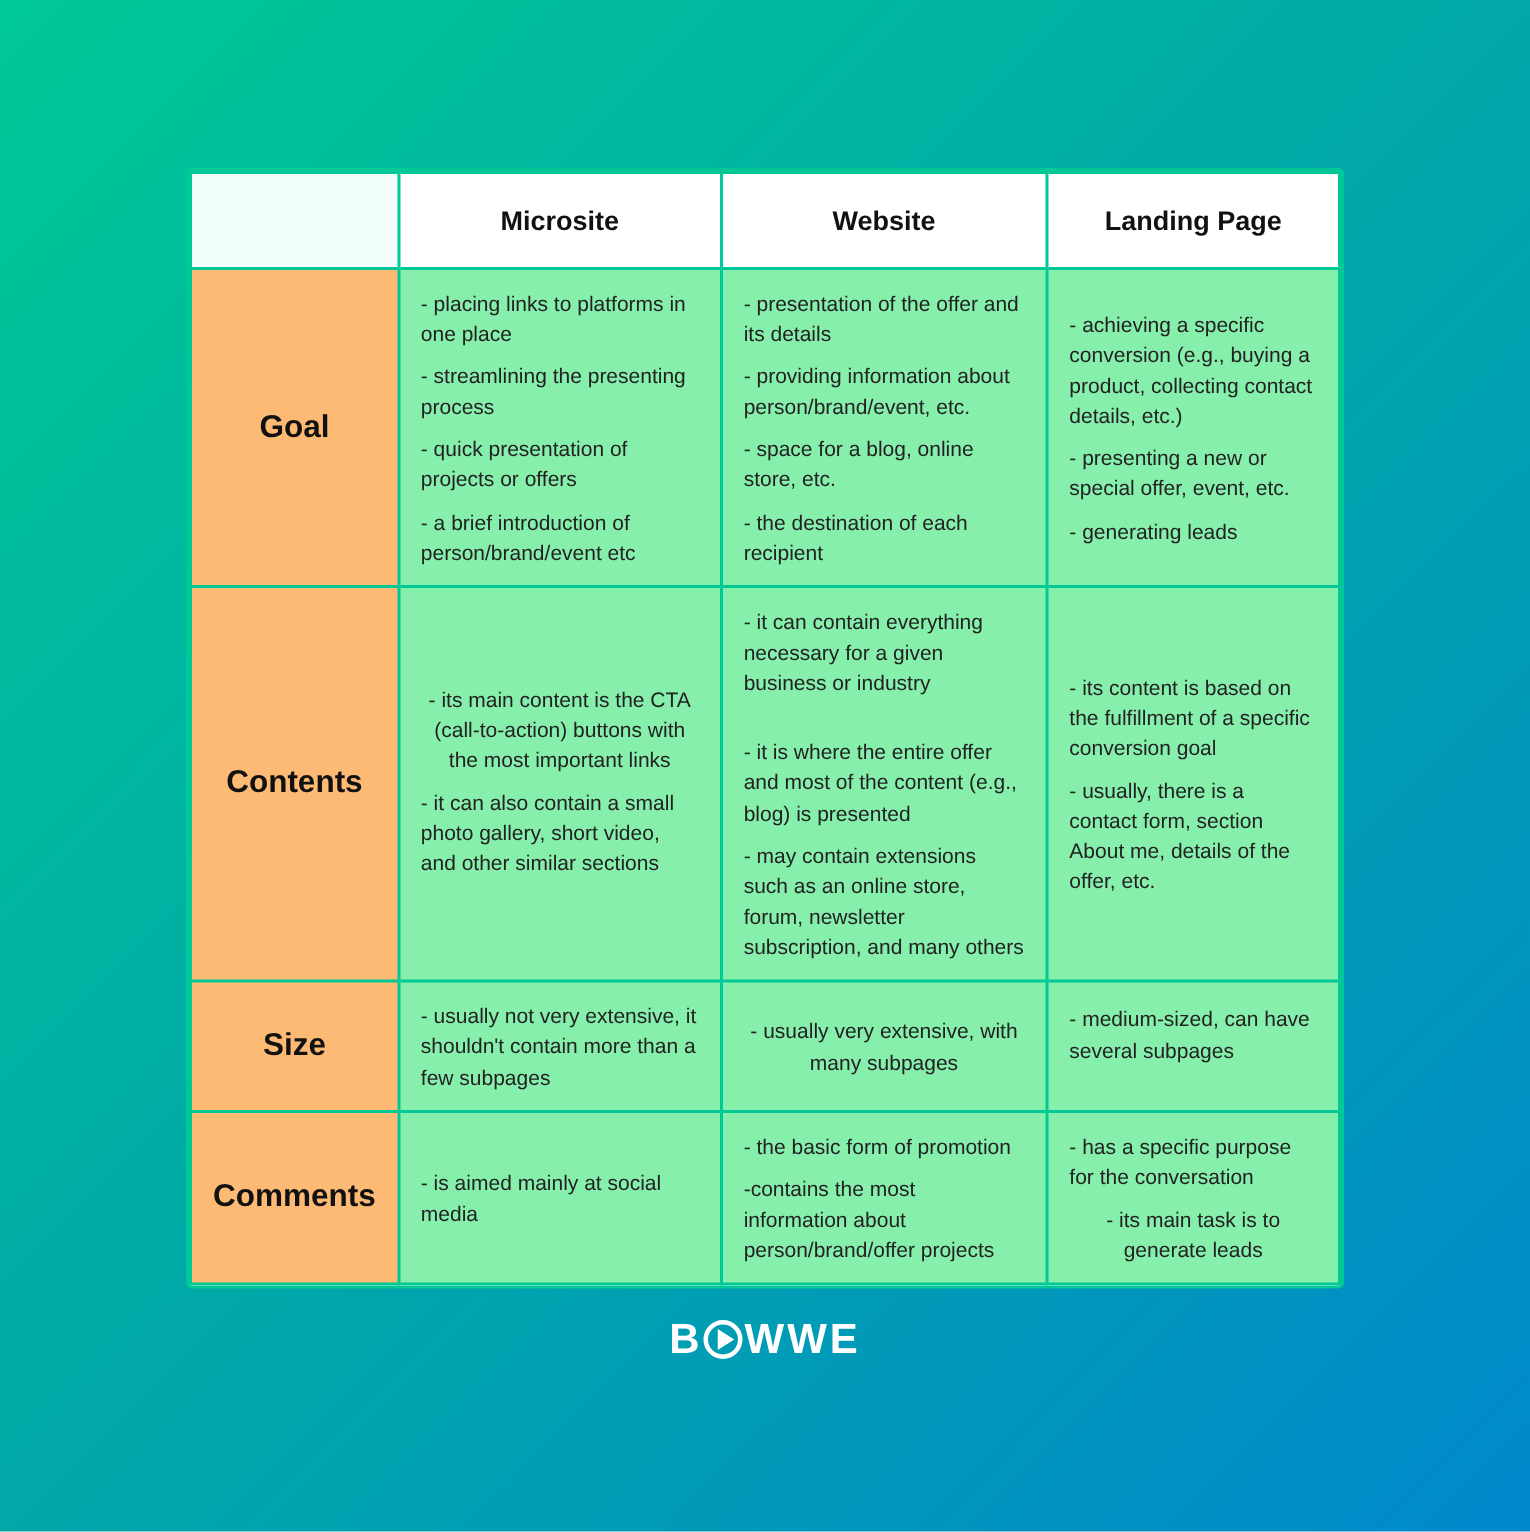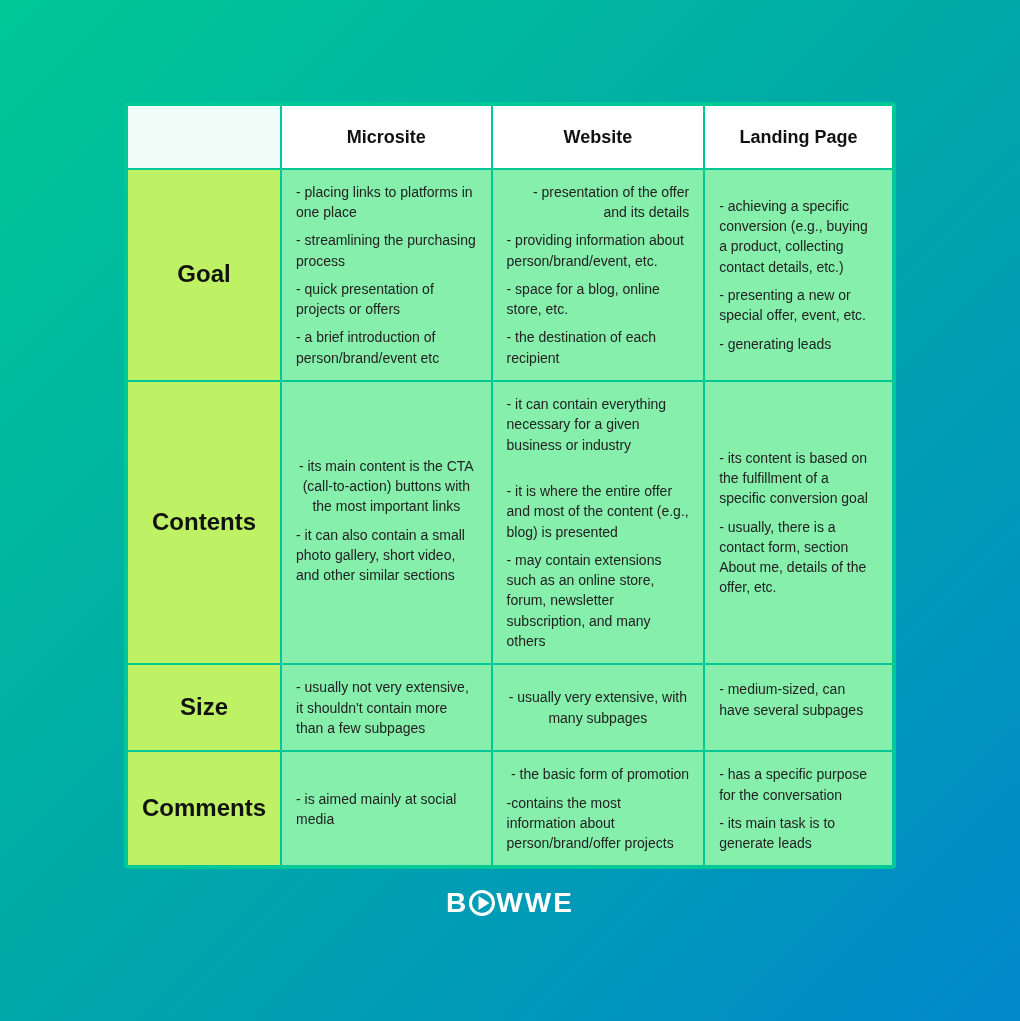--- a/index.html
+++ b/index.html
@@ -44,23 +44,23 @@
       text-align: center;
       color: #111;
       padding: 18px 14px;
     }
 
     thead th:first-child {
       background: #f0fdf8;
     }
 
     tbody td:first-child {
-      background: #bef264;
+      background: #fdba74;
       font-weight: bold;
-      font-size: 24px;
+      font-size: 21px;
       text-align: center;
       color: #111;
       width: 130px;
     }
 
     tbody td {
       background: #86efac;
       width: 277px;
     }
 
@@ -122,26 +122,26 @@
         <th>Microsite</th>
         <th>Website</th>
         <th>Landing Page</th>
       </tr>
     </thead>
     <tbody id="table-body">
     <tr>
           <td>Goal</td>
           <td>
             <p style="margin-bottom: 8px;">- placing links to platforms in one place</p>
-            <p style="margin-bottom: 8px;">- streamlining the purchasing process</p>
+            <p style="margin-bottom: 8px;">- streamlining the presenting process</p>
             <p style="margin-bottom: 8px;">- quick presentation of projects or offers</p>
             <p style="margin-bottom: 0px;">- a brief introduction of person/brand/event etc</p>
           </td>
           <td>
-            <p style="margin-bottom: 8px; text-align: right;">- presentation of the offer and its details</p>
+            <p style="margin-bottom: 8px;">- presentation of the offer and its details</p>
             <p style="margin-bottom: 8px;">- providing information about person/brand/event, etc.</p>
             <p style="margin-bottom: 8px;">- space for a blog, online store, etc.</p>
             <p style="margin-bottom: 0px;">- the destination of each recipient</p>
           </td>
           <td>
             <p style="margin-bottom: 8px;">- achieving a specific conversion (e.g., buying a product, collecting contact details, etc.)</p>
             <p style="margin-bottom: 8px;">- presenting a new or special offer, event, etc.</p>
             <p style="margin-bottom: 0px;">- generating leads</p>
           </td>
         </tr>
@@ -172,26 +172,26 @@
           <td>
             <p style="margin-bottom: 16px;">- medium-sized, can  have several subpages</p>
           </td>
         </tr>
         <tr>
           <td>Comments</td>
           <td>
             <p style="margin-bottom: 0px;"> - is aimed mainly at social media</p>
           </td>
           <td>
-            <p style="margin-bottom: 8px; text-align: right;">- the basic form of promotion</p>
+            <p style="margin-bottom: 8px;">- the basic form of promotion</p>
             <p style="margin-bottom: 0px;">-contains the most information about person/brand/offer projects</p>
           </td>
           <td>
             <p style="margin-bottom: 8px;">- has a specific purpose for the conversation</p>
-            <p style="margin-bottom: 0px;">- its main task is to generate leads</p>
+            <p style="margin-bottom: 0px; text-align: center;">- its main task is to generate leads</p>
           </td>
         </tr>
       </tbody>
   </table>
 </div>
 
 <div class="footer">
   <div class="logo-text">
     <span>B</span>
     <span class="logo-o-wrap">

